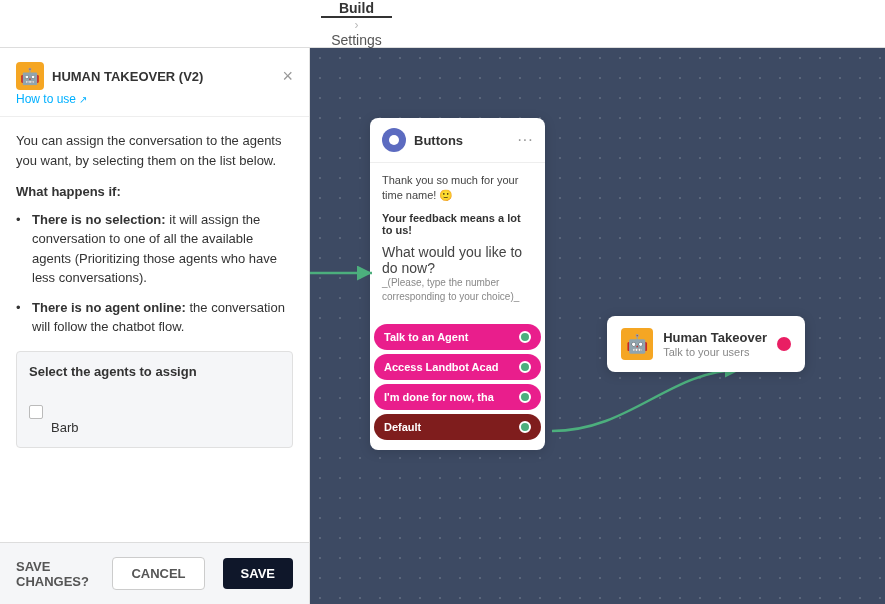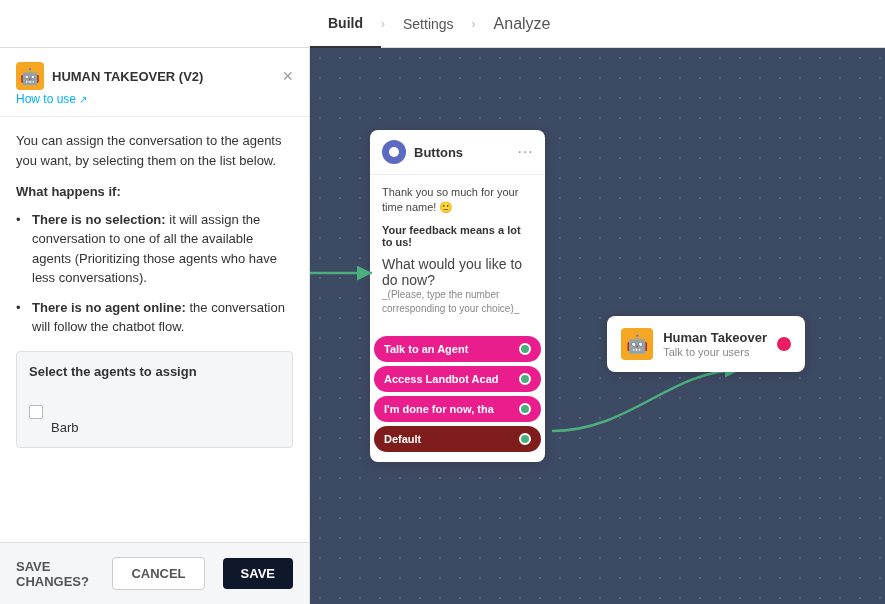--- a/index.html
+++ b/index.html
@@ -42,21 +42,21 @@
 
     
     .right-canvas::before {
       content: '';
       position: absolute; inset: 0;
       background-image: radial-gradient(circle, rgba(255,255,255,0.15) 1px, transparent 1px);
       background-size: 20px 20px;
     }
 
     
-    .buttons-card { position: absolute; top: 82px; left: 60px; width: 175px; background: #fff; border-radius: 8px; box-shadow: 0 2px 12px rgba(0,0,0,0.15); overflow: hidden; }
+    .buttons-card { position: absolute; top: 70px; left: 60px; width: 175px; background: #fff; border-radius: 8px; box-shadow: 0 2px 12px rgba(0,0,0,0.15); overflow: hidden; }
     .card-header { display: flex; align-items: center; justify-content: space-between; padding: 10px 12px; border-bottom: 1px solid #eee; }
     .card-header-left { display: flex; align-items: center; gap: 8px; }
     .card-circle { width: 24px; height: 24px; border-radius: 50%; background: #5c6bc0; display: flex; align-items: center; justify-content: center; }
     .card-circle-inner { width: 10px; height: 10px; border-radius: 50%; background: #fff; }
     .card-title { font-size: 13px; font-weight: 600; color: #333; }
     .card-menu { color: #999; font-size: 16px; cursor: pointer; }
 
     .card-body { padding: 10px 12px; }
     .card-text { font-size: 11px; color: #444; line-height: 1.4; margin-bottom: 8px; }
     .card-bold { font-weight: 700; font-size: 11px; color: #333; margin-bottom: 8px; }
@@ -76,21 +76,21 @@
     .ht-title { font-size: 13px; font-weight: 700; color: #333; }
     .ht-sub { font-size: 11px; color: #888; margin-top: 1px; }
     .ht-dot { width: 14px; height: 14px; border-radius: 50%; background: #e91e63; flex-shrink: 0; }
   </style>
 </head>
 <body>
 
 <div style="height:48px; background:#fff; border-bottom:1px solid #ddd; display:flex; align-items:center;">
 
   <div style="width:310px; flex-shrink:0;"></div>
-  <nav style="display:flex; align-items:center; height:100%; gap:0;">
+  <nav style="display:flex; align-items:center; height:100%; gap:0;flex-direction:column;">
     <a style="padding:0 18px; height:48px; display:flex; align-items:center; font-size:14px; font-weight:600; color:#333; text-decoration:none; border-bottom:2px solid #333;">Build</a>
     <span style="color:#bbb; font-size:12px;">›</span>
     <a style="padding:0 18px; height:48px; display:flex; align-items:center; font-size:14px; color:#555; text-decoration:none;">Settings</a>
     <span style="color:#bbb; font-size:12px;">›</span>
     <a style="padding:0 18px; height:36px; display:flex; align-items:center; font-size:16px; color:#555; text-decoration:none;">Analyze</a>
   </nav>
 </div>
 
 <div class="main-layout">
 

